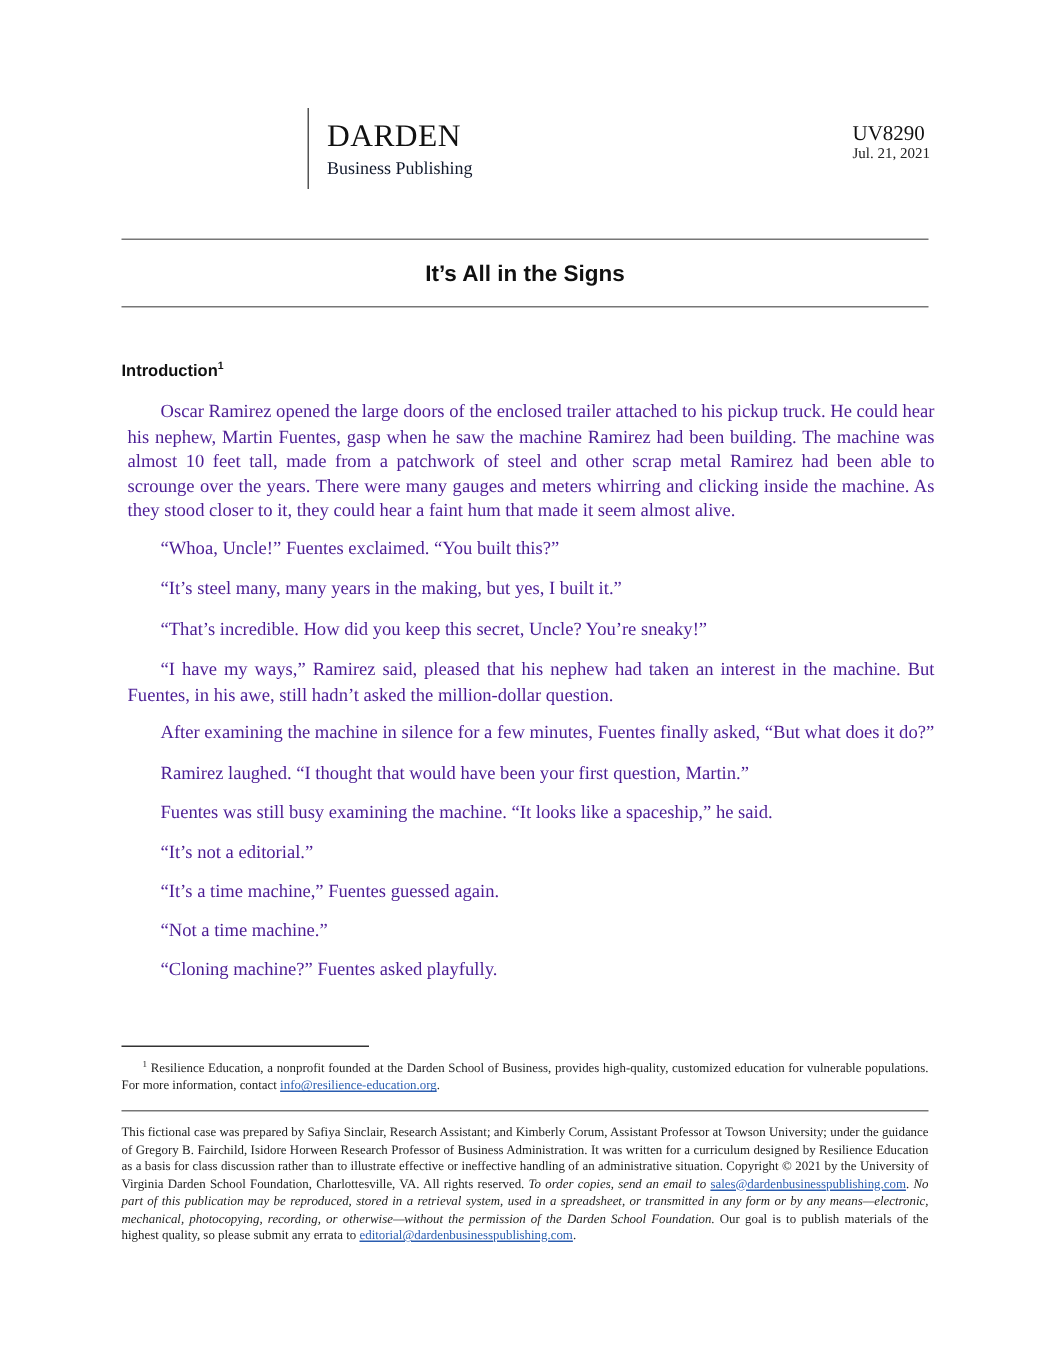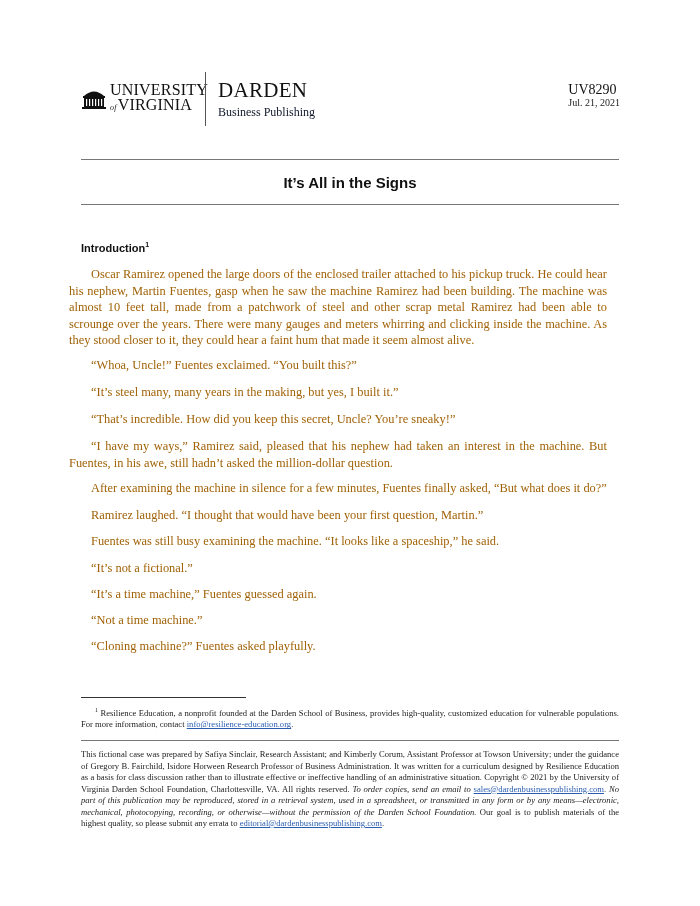--- a/index.html
+++ b/index.html
@@ -32,53 +32,35 @@
   .case-number { font-size: 14px; color: #111; line-height: 1.1; }
   .case-date { font-size: 10px; color: #222; }
 
   .rule { position: absolute; left: 81px; width: 538px; height: 1px; background: #777; }
 
   .title { position: absolute; left: 81px; width: 538px; top: 174px; text-align: center; font-size: 15px; font-weight: bold; color: #111; }
 
   .section-heading { position: absolute; left: 81px; top: 241px; font-size: 11px; font-weight: bold; color: #111; }
   .section-heading sup { font-size: 7px; }
 
-  .body-text { position: absolute; left: 69px; width: 538px; font-size: 12.4px; line-height: 16.5px; text-align: justify; color: #a16207; }
+  .body-text { position: absolute; left: 85px; width: 538px; font-size: 12.4px; line-height: 16.5px; text-align: justify; color: #4c1d95; }
   .body-text p { margin: 0; text-indent: 22px; }
 
   .fn-rule { position: absolute; left: 81px; top: 697px; width: 165px; height: 1px; background: #333; }
   .footnote { position: absolute; left: 81px; width: 538px; top: 705px; font-size: 8.6px; line-height: 11.5px; text-align: justify; color: #222; }
   .footnote sup { font-size: 6px; }
 
   .disclaimer { position: absolute; left: 81px; width: 538px; top: 749px; font-size: 8.6px; line-height: 11.5px; text-align: justify; color: #222; }
   a.link { color: #2a5db0; text-decoration: underline; }
   .ital { font-style: italic; }
 </style>
 </head>
 <body>
 
 <div class="header">
-  <div class="uva-logo">
-    <svg class="rotunda" viewBox="0 0 24 22">
-      <path d="M2 9 Q12 0 22 9 Z" fill="#111"></path>
-      <rect x="1" y="9" width="22" height="2" fill="#111"></rect>
-      <rect x="2" y="11" width="20" height="9" fill="#111"></rect>
-      <rect x="4" y="12" width="1.2" height="7" fill="#fff"></rect>
-      <rect x="7" y="12" width="1.2" height="7" fill="#fff"></rect>
-      <rect x="10" y="12" width="1.2" height="7" fill="#fff"></rect>
-      <rect x="13" y="12" width="1.2" height="7" fill="#fff"></rect>
-      <rect x="16" y="12" width="1.2" height="7" fill="#fff"></rect>
-      <rect x="19" y="12" width="1.2" height="7" fill="#fff"></rect>
-      <rect x="0" y="20" width="24" height="2" fill="#111"></rect>
-    </svg>
-    <div class="uva-text serif">
-      <div class="uva-line1">UNIVERSITY</div>
-      <div class="uva-line2"><span class="uva-of">of</span><span>VIRGINIA</span></div>
-    </div>
-  </div>
 
   <div class="divider-v"></div>
 
   <div class="darden serif">
     <div class="darden-title">DARDEN</div>
     <div class="darden-sub">Business Publishing</div>
   </div>
 
 
   <div class="case-meta serif">
@@ -111,21 +93,21 @@
 <div class="body-text serif" style="top:480px;">
     <p>After examining the machine in silence for a few minutes, Fuentes finally asked, “But what does it do?”</p>
   </div>
 <div class="body-text serif" style="top:507px;">
     <p>Ramirez laughed. “I thought that would have been your first question, Martin.”</p>
   </div>
 <div class="body-text serif" style="top:533px;">
     <p>Fuentes was still busy examining the machine. “It looks like a spaceship,” he said.</p>
   </div>
 <div class="body-text serif" style="top:560px;">
-    <p>“It’s not a fictional.”</p>
+    <p>“It’s not a editorial.”</p>
   </div>
 <div class="body-text serif" style="top:586px;">
     <p>“It’s a time machine,” Fuentes guessed again.</p>
   </div>
 <div class="body-text serif" style="top:612px;font-family:Liberation Serif, serif;">
     <p>“Not a time machine.”</p>
   </div>
 <div class="body-text serif" style="top:638px;">
     <p>“Cloning machine?” Fuentes asked playfully.</p>
   </div>

